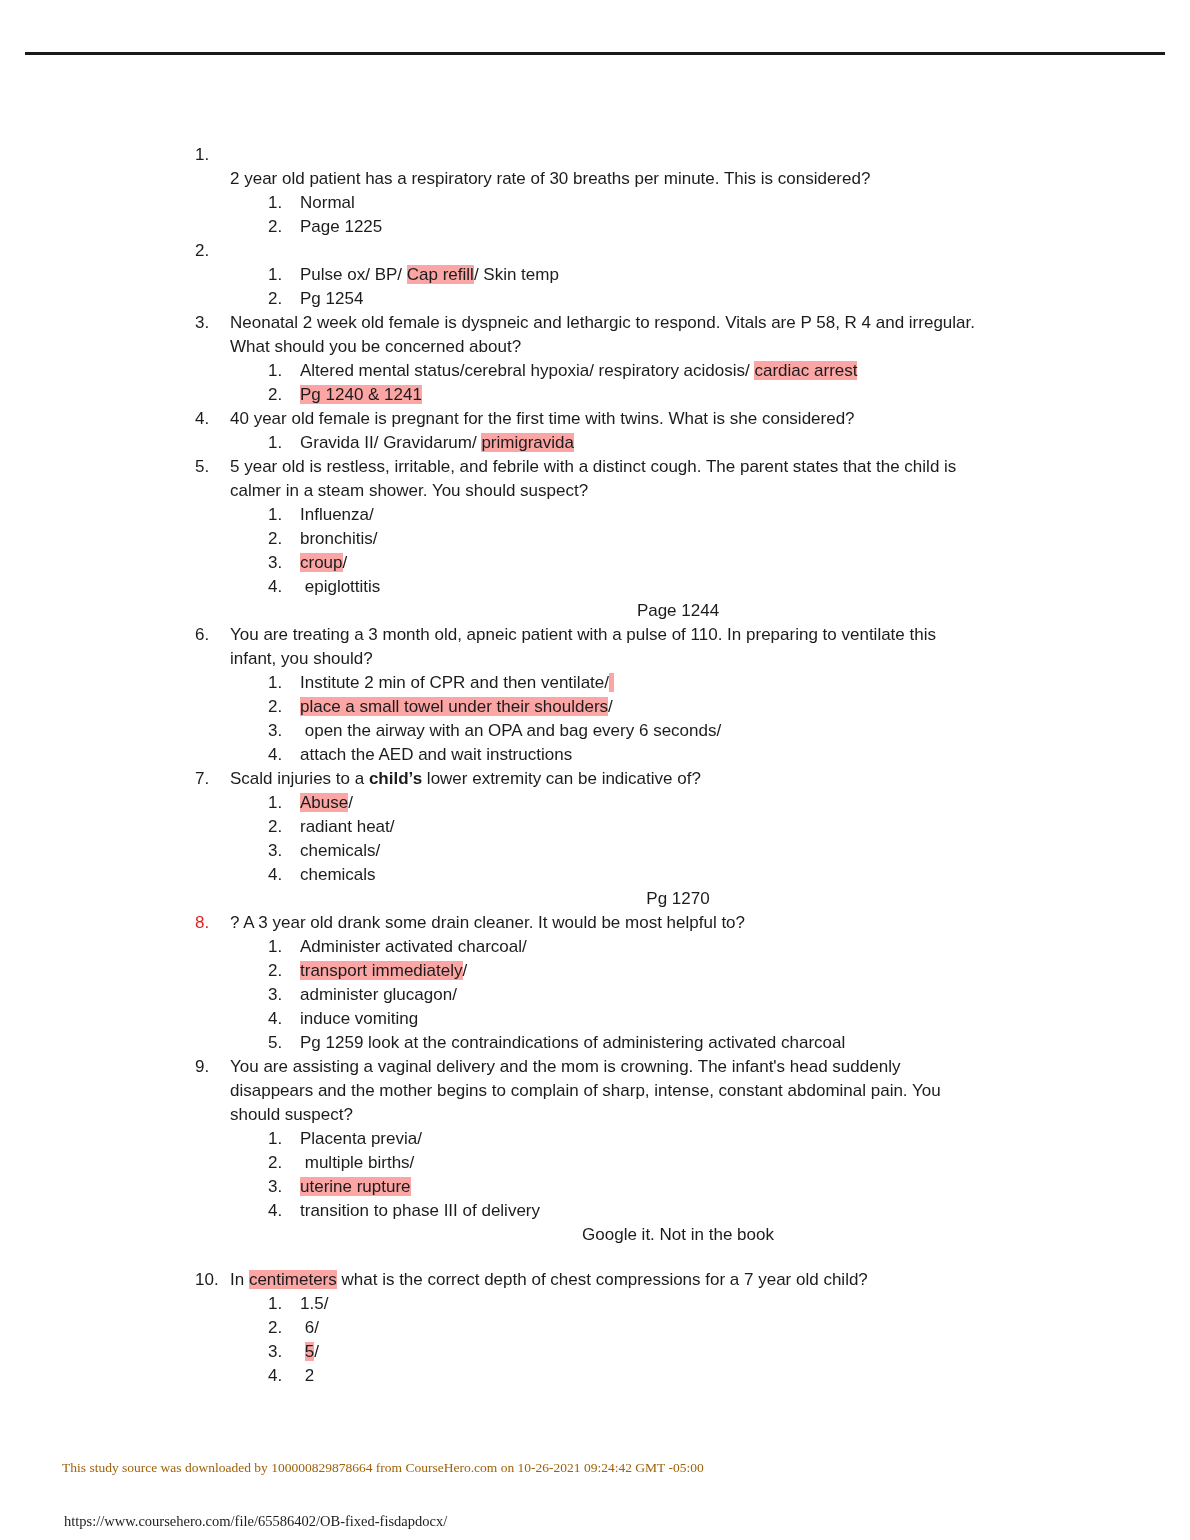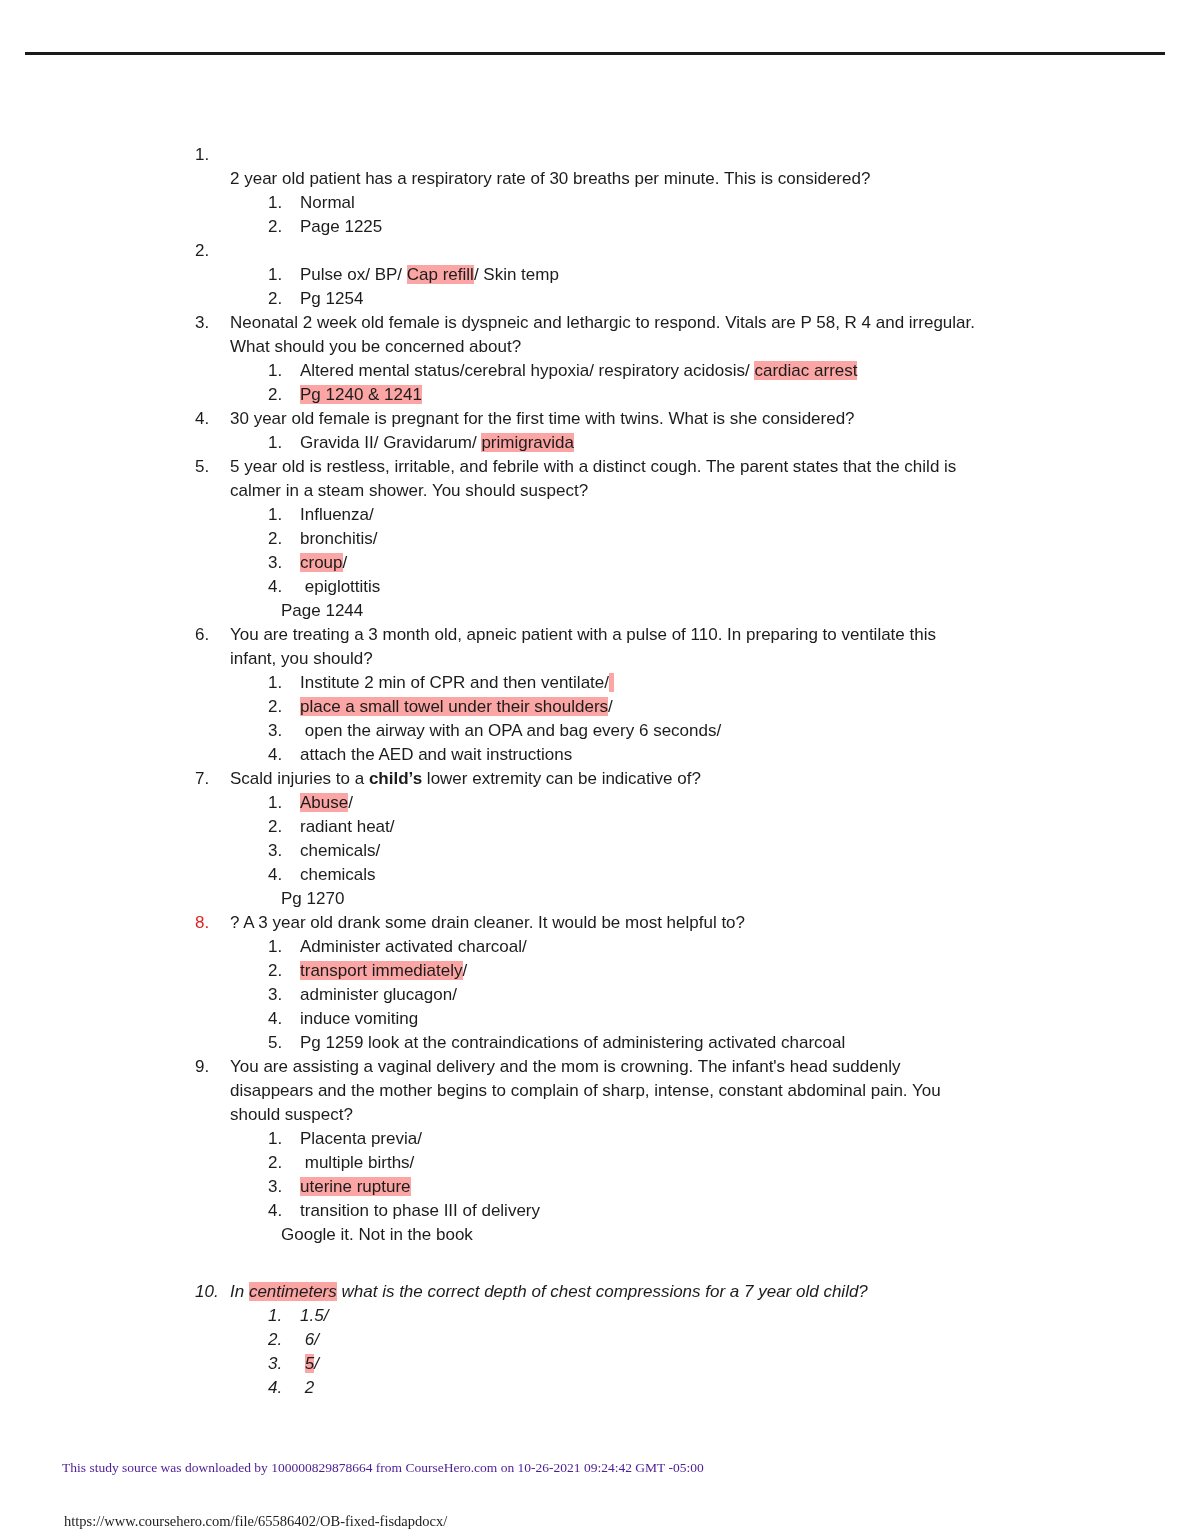--- a/index.html
+++ b/index.html
@@ -3,33 +3,33 @@
 <meta charset="utf-8">
 <style>
   html,body { margin:0; padding:0; }
   body {
     width:1190px; height:1540px; background:#ffffff; position:relative;
     font-family:"Liberation Sans", sans-serif; color:#1c1c1c; overflow:hidden;
   }
   .top-rule { position:absolute; left:25px; top:52px; width:1140px; height:3px; background:#1a1a1a; }
   .content { position:absolute; left:195px; top:143px; width:880px; font-size:17px; line-height:24px; }
   .question { position:relative; }
-  .question.space-before { margin-top:33px;font-style:italic; }
+  .question.space-before { margin-top:21px; }
   .q-row { position:relative; padding-left:35px; min-height:24px; }
   .q-num { position:absolute; left:0; top:0; white-space:pre; }
   .q-text { white-space:pre-wrap; display:inline-block; max-width:825px; vertical-align:top; }
   .option { position:relative; padding-left:105px; min-height:24px; }
   .opt-num { position:absolute; left:73px; top:0; white-space:pre; }
   .opt-text { white-space:pre-wrap; display:inline-block; max-width:740px; vertical-align:top; }
-  .note { padding-left:86px; white-space:pre-wrap; }
+  .note { padding-left:86px; white-space:pre-wrap;text-align:center; }
   .hl { background:#fca5a5; }
   .b { font-weight:bold; }
   .footer-attr {
     position:absolute; left:62px; top:1460px;
-    font-family:"Liberation Serif", serif; font-size:13.5px; color:#4c1d95; white-space:pre;
+    font-family:"Liberation Serif", serif; font-size:13.5px; color:#a16207; white-space:pre;
   }
   .footer-url {
     position:absolute; left:64px; top:1513px;
     font-family:"Liberation Serif", serif; font-size:14.5px; color:#1c1c1c; white-space:pre;
   }
 </style>
 </head>
 <body>
 
 <div class="top-rule"></div>
@@ -48,21 +48,21 @@
       <div class="option"><span class="opt-num">1.</span><span class="opt-text"><span>Pulse ox/ BP/ </span><span class="hl ">Cap refill</span><span>/ Skin temp</span></span></div>
       <div class="option"><span class="opt-num">2.</span><span class="opt-text"><span>Pg 1254</span></span></div>
     </div>
     <div class="question">
       <div class="q-row"><span class="q-num">3.</span><span class="q-text"><span>Neonatal 2 week old female is dyspneic and lethargic to respond. Vitals are P 58, R 4 and irregular.
 What should you be concerned about?</span></span></div>
       <div class="option"><span class="opt-num">1.</span><span class="opt-text"><span>Altered mental status/cerebral hypoxia/ respiratory acidosis/ </span><span class="hl ">cardiac arrest</span></span></div>
       <div class="option"><span class="opt-num">2.</span><span class="opt-text"><span class="hl ">Pg 1240 &amp; 1241</span></span></div>
     </div>
     <div class="question">
-      <div class="q-row"><span class="q-num">4.</span><span class="q-text"><span>30 year old female is pregnant for the first time with twins. What is she considered?</span></span></div>
+      <div class="q-row"><span class="q-num">4.</span><span class="q-text"><span>40 year old female is pregnant for the first time with twins. What is she considered?</span></span></div>
       <div class="option"><span class="opt-num">1.</span><span class="opt-text"><span>Gravida II/ Gravidarum/ </span><span class="hl ">primigravida</span></span></div>
     </div>
     <div class="question">
       <div class="q-row"><span class="q-num">5.</span><span class="q-text"><span>5 year old is restless, irritable, and febrile with a distinct cough. The parent states that the child is
 calmer in a steam shower. You should suspect?</span></span></div>
       <div class="option"><span class="opt-num">1.</span><span class="opt-text"><span>Influenza/</span></span></div>
       <div class="option"><span class="opt-num">2.</span><span class="opt-text"><span>bronchitis/</span></span></div>
       <div class="option"><span class="opt-num">3.</span><span class="opt-text"><span class="hl ">croup</span><span>/</span></span></div>
       <div class="option"><span class="opt-num">4.</span><span class="opt-text"><span> epiglottitis</span></span></div>
       <div class="note">Page 1244</div>

